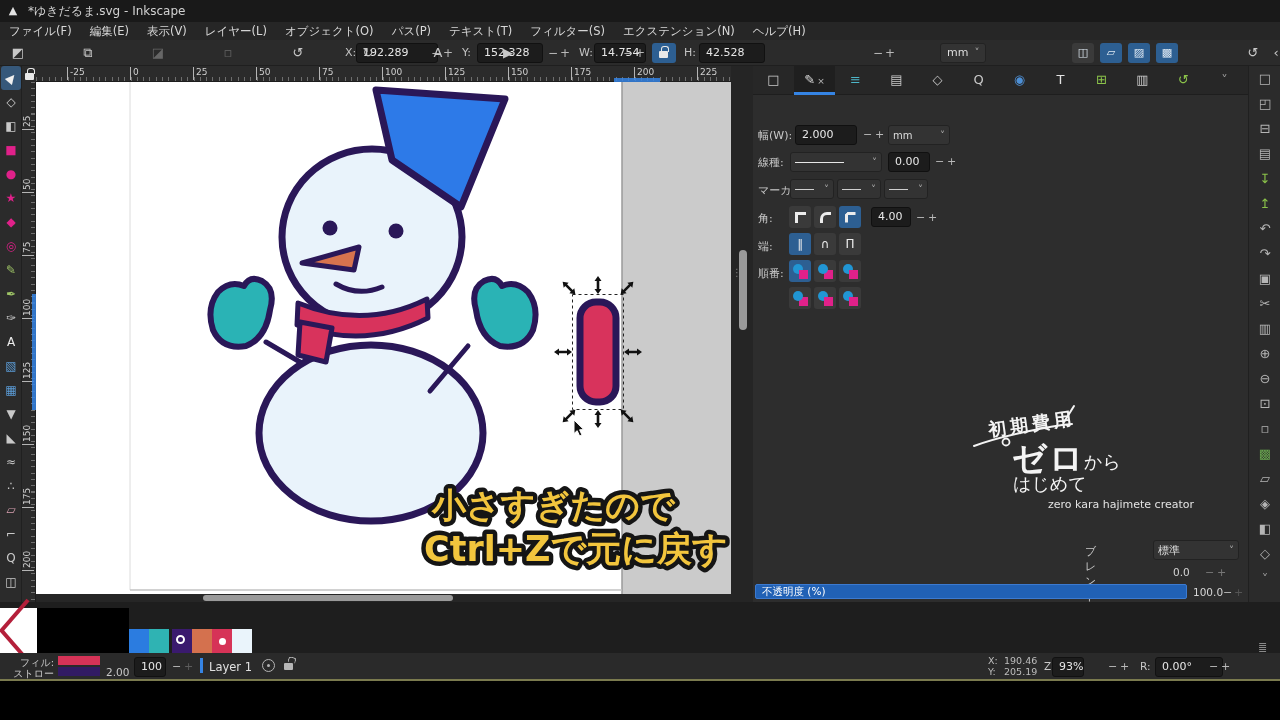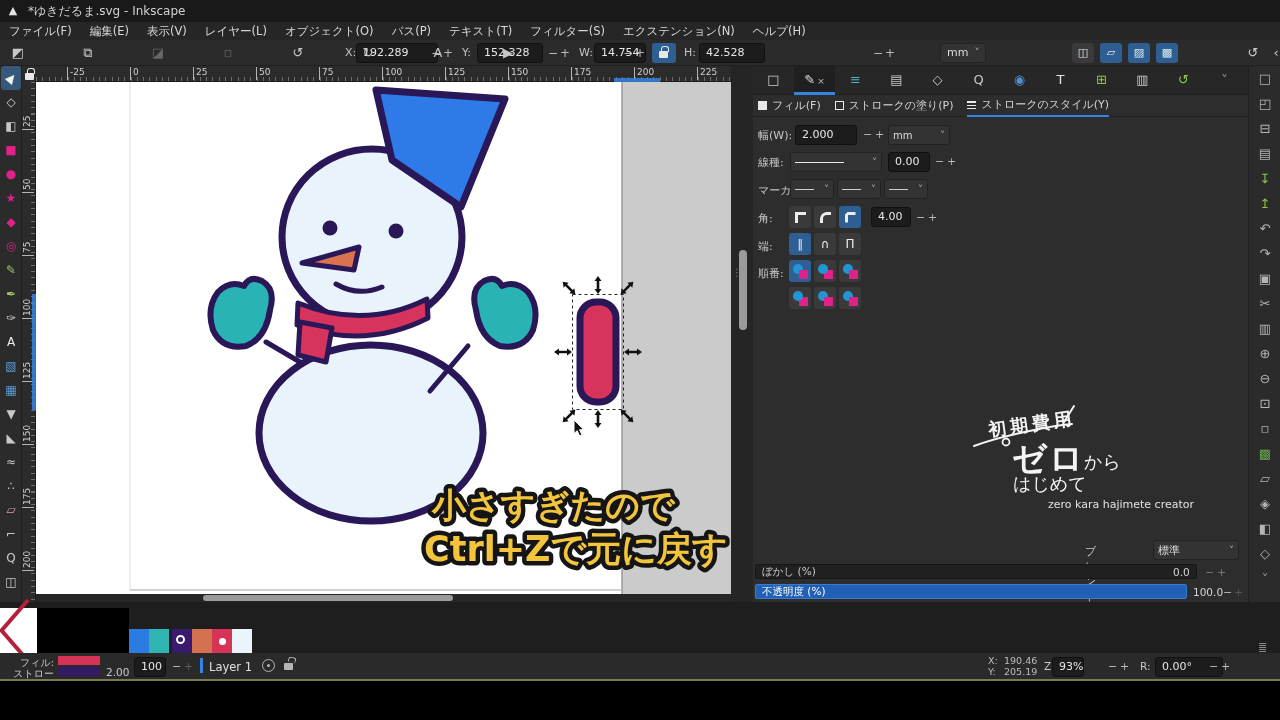--- a/index.html
+++ b/index.html
@@ -310,34 +310,20 @@
         <div class="dtab"><span style="color: rgb(201, 201, 201);">▤</span></div>
         <div class="dtab"><span style="color: rgb(201, 201, 201);">◇</span></div>
         <div class="dtab"><span style="color: rgb(201, 201, 201);">Q</span></div>
         <div class="dtab"><span style="color: rgb(77, 143, 213);">◉</span></div>
         <div class="dtab"><span style="color: rgb(227, 227, 227);">T</span></div>
         <div class="dtab"><span style="color: rgb(139, 195, 74);">⊞</span></div>
         <div class="dtab"><span style="color: rgb(201, 201, 201);">▥</span></div>
         <div class="dtab"><span style="color: rgb(139, 195, 74);">↺</span></div>
         <div class="dtab"><span style="color: rgb(154, 154, 154);">˅</span></div>
       </div>
-    <div id="fs-tabs">
-        <div class="fstab">
-          <span class="swico" style="background: rgb(232, 232, 232);"></span>
-          <span>フィル(F)</span>
-        </div>
-        <div class="fstab">
-          <span class="swico" style="border: 1.5px solid rgb(232, 232, 232);"></span>
-          <span>ストロークの塗り(P)</span>
-        </div>
-        <div class="fstab active">
-          <span class="swico" style="border-top: 2px solid rgb(232, 232, 232); border-bottom: 4px double rgb(232, 232, 232); height: 8px;"></span>
-          <span>ストロークのスタイル(Y)</span>
-        </div>
-      </div>
 
     <span class="plabel" style="left:5px;top:62px">幅(W):</span>
     <span class="pbox" style="left:42px;top:59px;width:62px">2.000</span>
     <span class="plabel" style="left:110px;top:62px;color:#b9b9b9">−</span>
     <span class="plabel" style="left:122px;top:62px;color:#b9b9b9">+</span>
     <span class="pdrop" style="left:135px;top:59px;width:62px">
         <span>mm</span>
         <span class="caret">˅</span>
       </span>
 
@@ -426,21 +412,20 @@
           <span class="s"></span>
         </span>
       </span>
 
     <span class="plabel" id="blend-label" style="left:332px;top:478px">ブレンドモード:</span>
     <span class="pdrop" id="blend-drop">
         <span style="font-size:11px">標準</span>
         <span class="caret">˅</span>
       </span>
 
-    <div class="sliderrow" style="top:498px"><span>ぼかし (%)</span></div>
     <span class="slideval" style="left:420px;top:500px">0.0</span>
     <span class="plabel" style="left:452px;top:500px;color:#777">−</span>
     <span class="plabel" style="left:464px;top:500px;color:#777">+</span>
 
     <div class="sliderrow" id="opacity-row" style="top:518px"><span>不透明度 (%)</span></div>
     <span class="slideval" style="left:440px;top:520px">100.0</span>
     <span class="plabel" style="left:470px;top:520px;color:#b9b9b9">−</span>
     <span class="plabel" style="left:481px;top:520px;color:#555">+</span>
   </div>
 

